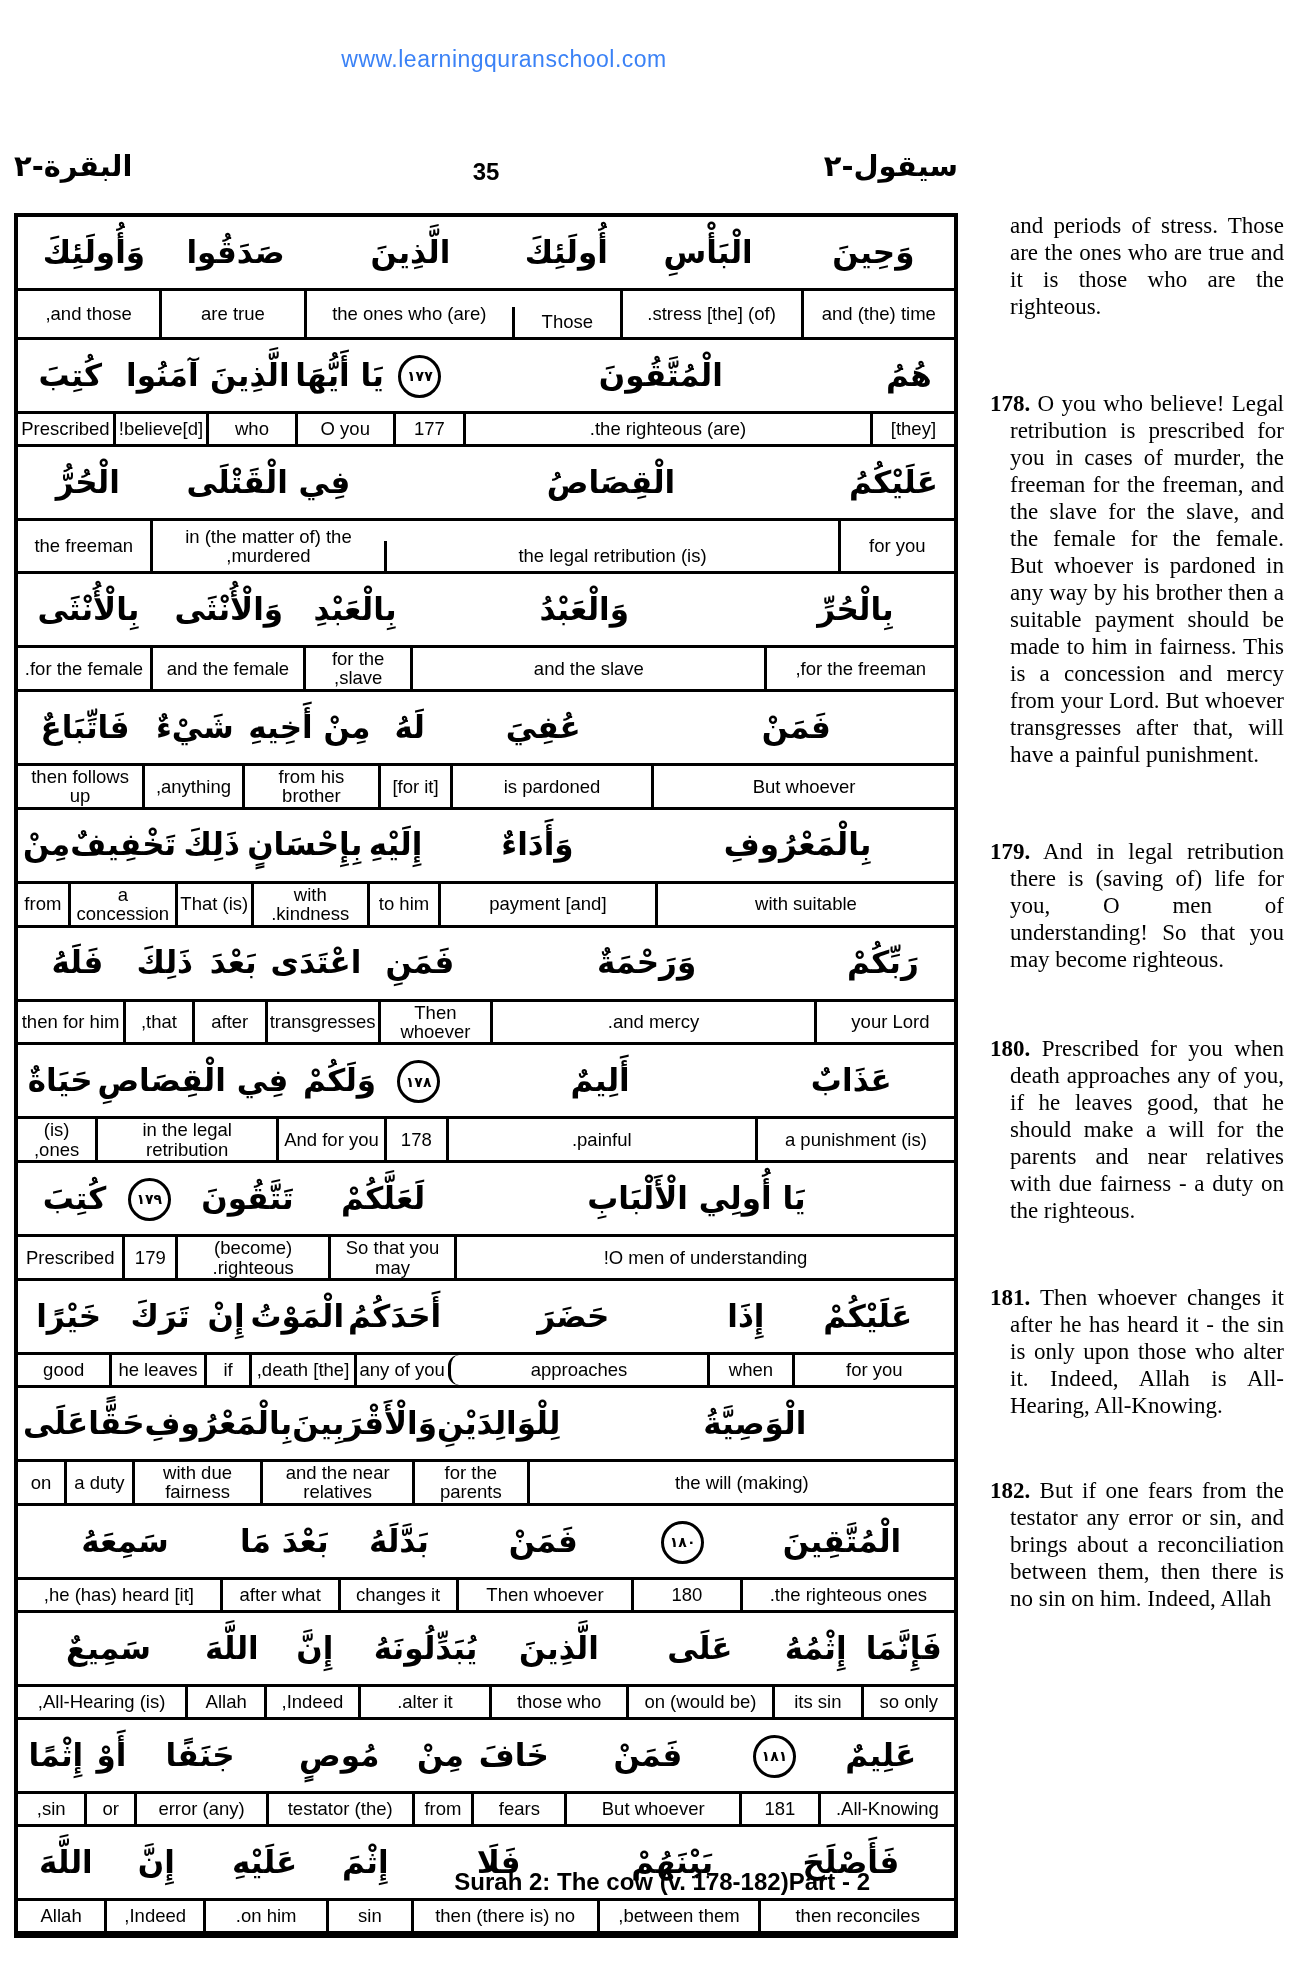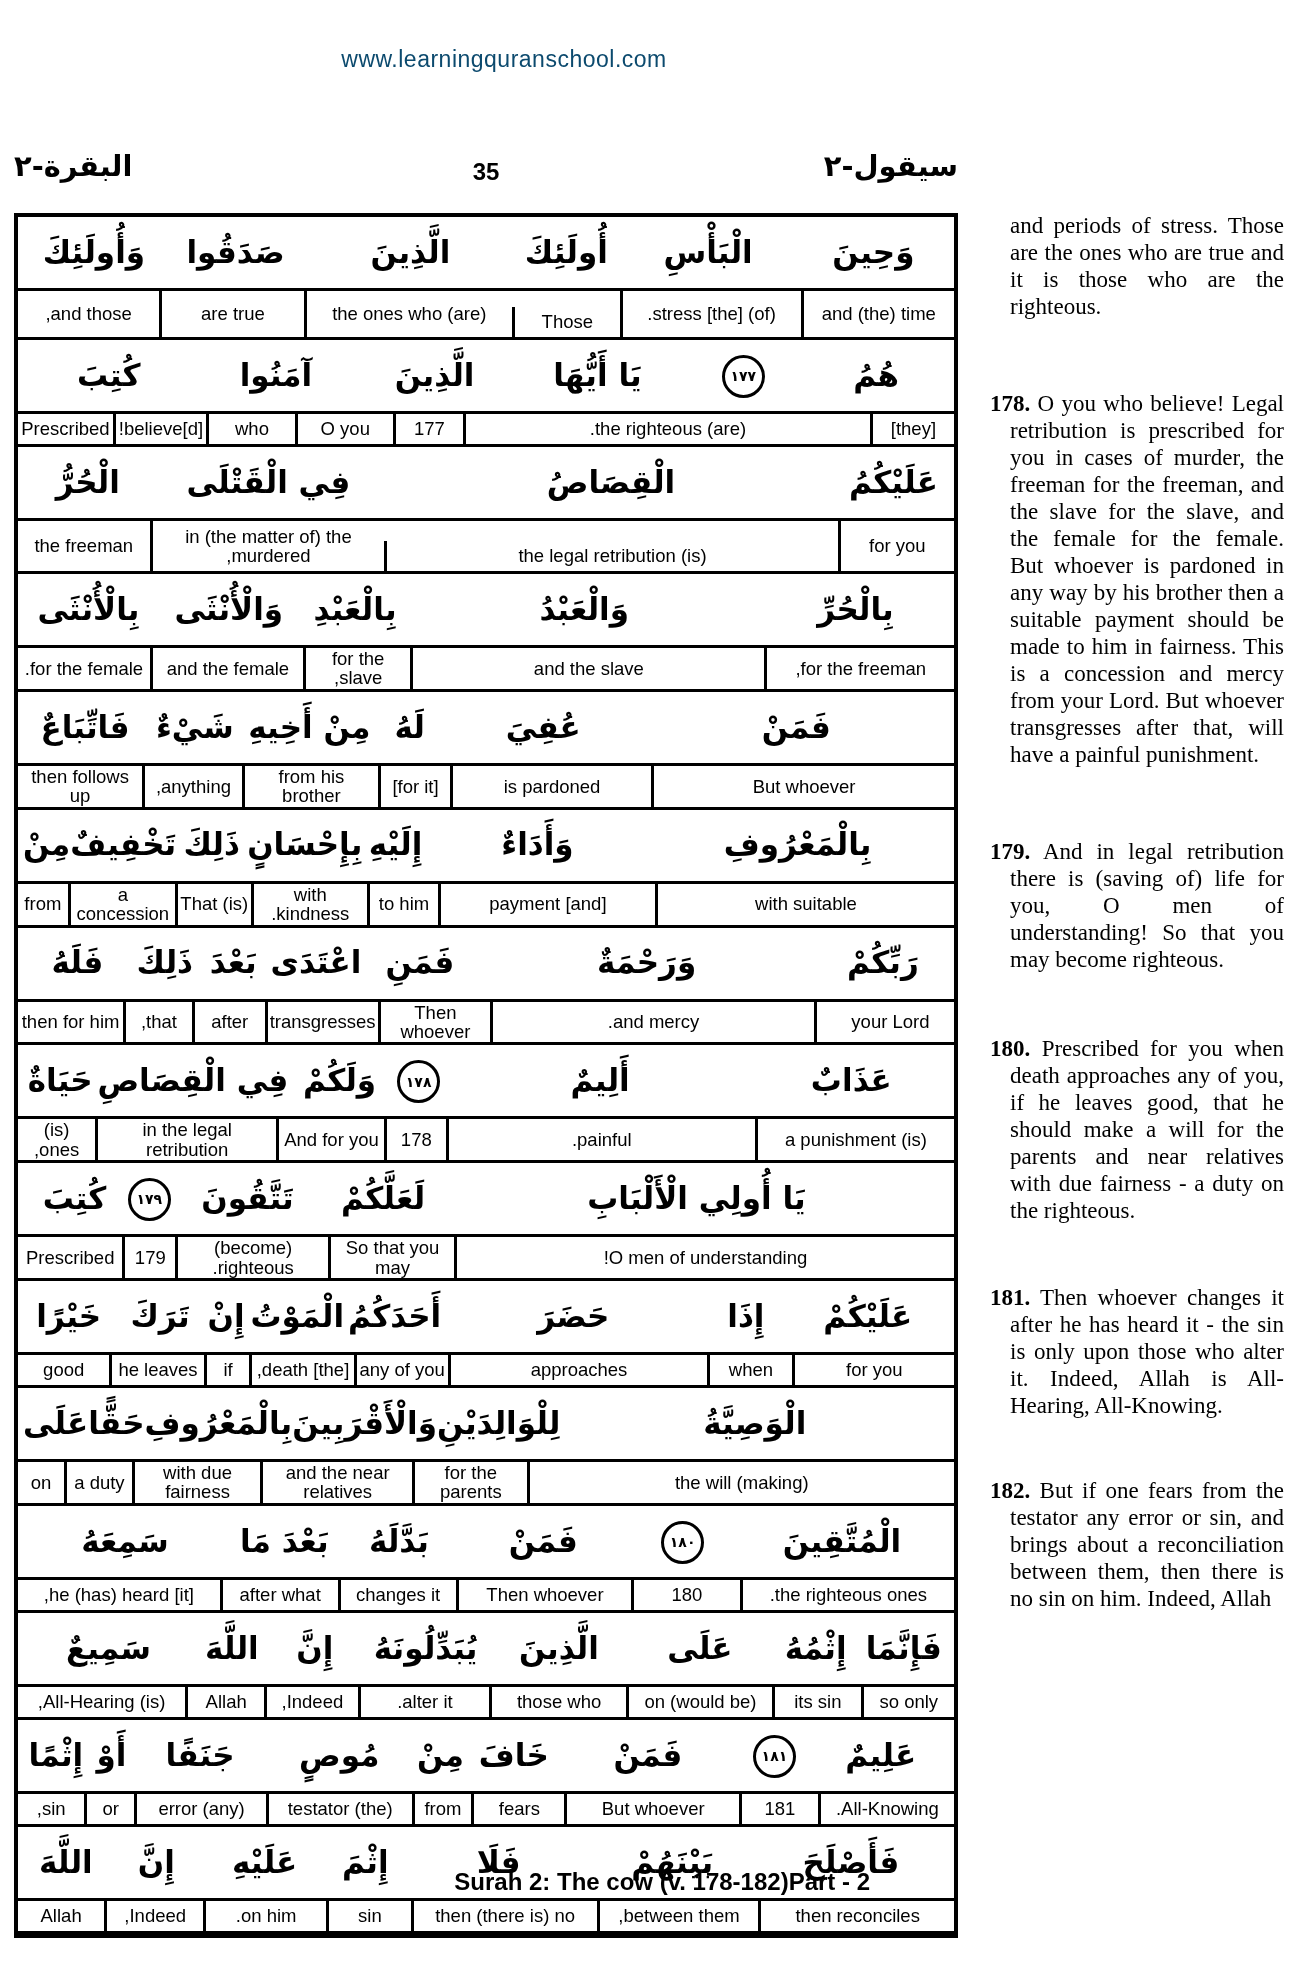--- a/index.html
+++ b/index.html
@@ -1,19 +1,19 @@
 <!DOCTYPE html>
 <html><head>
 <meta charset="utf-8">
 <style>
   html,body{margin:0;padding:0;background:#fff;}
   .page{position:relative;width:1313px;height:1973px;background:#ffffff;overflow:hidden;
         font-family:"Liberation Sans",sans-serif;color:#000;}
   .url{position:absolute;top:46px;left:0;width:1008px;text-align:center;
-       font-size:23px;letter-spacing:.5px;color:#0c4a6e;}
+       font-size:23px;letter-spacing:.5px;color:#3b82f6;}
   .header{position:absolute;left:14px;top:148px;width:944px;display:grid;
           grid-template-columns:1fr auto 1fr;align-items:end;}
   .h-ar{font-family:"DejaVu Sans",sans-serif;font-weight:bold;font-size:29px;direction:rtl;line-height:1.3;}
   .h-left{justify-self:start;}
   .h-right{justify-self:end;}
   .h-num{justify-self:center;font-weight:bold;font-size:24px;}
   .wbw-table{position:absolute;left:14px;top:213px;width:944px;
              border:4px solid #000;box-sizing:border-box;background:#fff;}
   .ar-row{display:flex;direction:rtl;align-items:center;height:71px;padding:0 5px;}
   .ar-cell{flex:1 1 0;text-align:center;font-family:"DejaVu Sans",sans-serif;font-weight:bold;
@@ -61,20 +61,21 @@
       <div class="en-row">
         <div class="en-cell" style="flex-grow: 16;">and (the) time</div>
         <div class="en-cell" style="flex-grow: 19;">(of) [the] stress.</div>
         <div class="en-cell" style="flex-grow: 11; margin-top: 16px;">Those</div>
         <div class="en-cell" style="flex-grow: 22;">(are) the ones who</div>
         <div class="en-cell" style="flex-grow: 15;">are true</div>
         <div class="en-cell" style="flex-grow: 15;">and those,</div>
       </div>
       <div class="ar-row">
         <div class="ar-cell" lang="ar" style="flex-grow: 8.5;">هُمُ</div>
+        <div class="ar-cell" lang="ar" style="flex-grow: 44;">الْمُتَّقُونَ</div>
         <div class="ar-cell" style="flex-grow: 7;"><span class="vnum">١٧٧</span></div>
         <div class="ar-cell" lang="ar" style="flex-grow: 10;">يَا أَيُّهَا</div>
         <div class="ar-cell" lang="ar" style="flex-grow: 9;">الَّذِينَ</div>
         <div class="ar-cell" lang="ar" style="flex-grow: 9.5;">آمَنُوا</div>
         <div class="ar-cell" lang="ar" style="flex-grow: 10;">كُتِبَ</div>
       </div>
       <div class="en-row">
         <div class="en-cell" style="flex-grow: 8.5;">[they]</div>
         <div class="en-cell" style="flex-grow: 44;">(are) the righteous.</div>
         <div class="en-cell" style="flex-grow: 7;">177</div>
@@ -197,21 +198,21 @@
         <div class="ar-cell" lang="ar" style="flex-grow: 26;">حَضَرَ</div>
         <div class="ar-cell" lang="ar" style="flex-grow: 9;">أَحَدَكُمُ</div>
         <div class="ar-cell" lang="ar" style="flex-grow: 10;">الْمَوْتُ</div>
         <div class="ar-cell" lang="ar" style="flex-grow: 4;">إِنْ</div>
         <div class="ar-cell" lang="ar" style="flex-grow: 9;">تَرَكَ</div>
         <div class="ar-cell" lang="ar" style="flex-grow: 9;">خَيْرًا</div>
       </div>
       <div class="en-row">
         <div class="en-cell" style="flex-grow: 16;">for you</div>
         <div class="en-cell" style="flex-grow: 8;">when</div>
-        <div class="en-cell" style="flex-grow: 26;">approaches</div>
+        <div class="en-cell" style="flex-grow: 26; border-radius: 11px;">approaches</div>
         <div class="en-cell" style="flex-grow: 9;">any of you</div>
         <div class="en-cell" style="flex-grow: 10;">[the] death,</div>
         <div class="en-cell" style="flex-grow: 4;">if</div>
         <div class="en-cell" style="flex-grow: 9;">he leaves</div>
         <div class="en-cell" style="flex-grow: 9;">good</div>
       </div>
       <div class="ar-row">
         <div class="ar-cell" lang="ar" style="flex-grow: 45;">الْوَصِيَّةُ</div>
         <div class="ar-cell" lang="ar" style="flex-grow: 11.5;">لِلْوَالِدَيْنِ</div>
         <div class="ar-cell" lang="ar" style="flex-grow: 15.5;">وَالْأَقْرَبِينَ</div>

